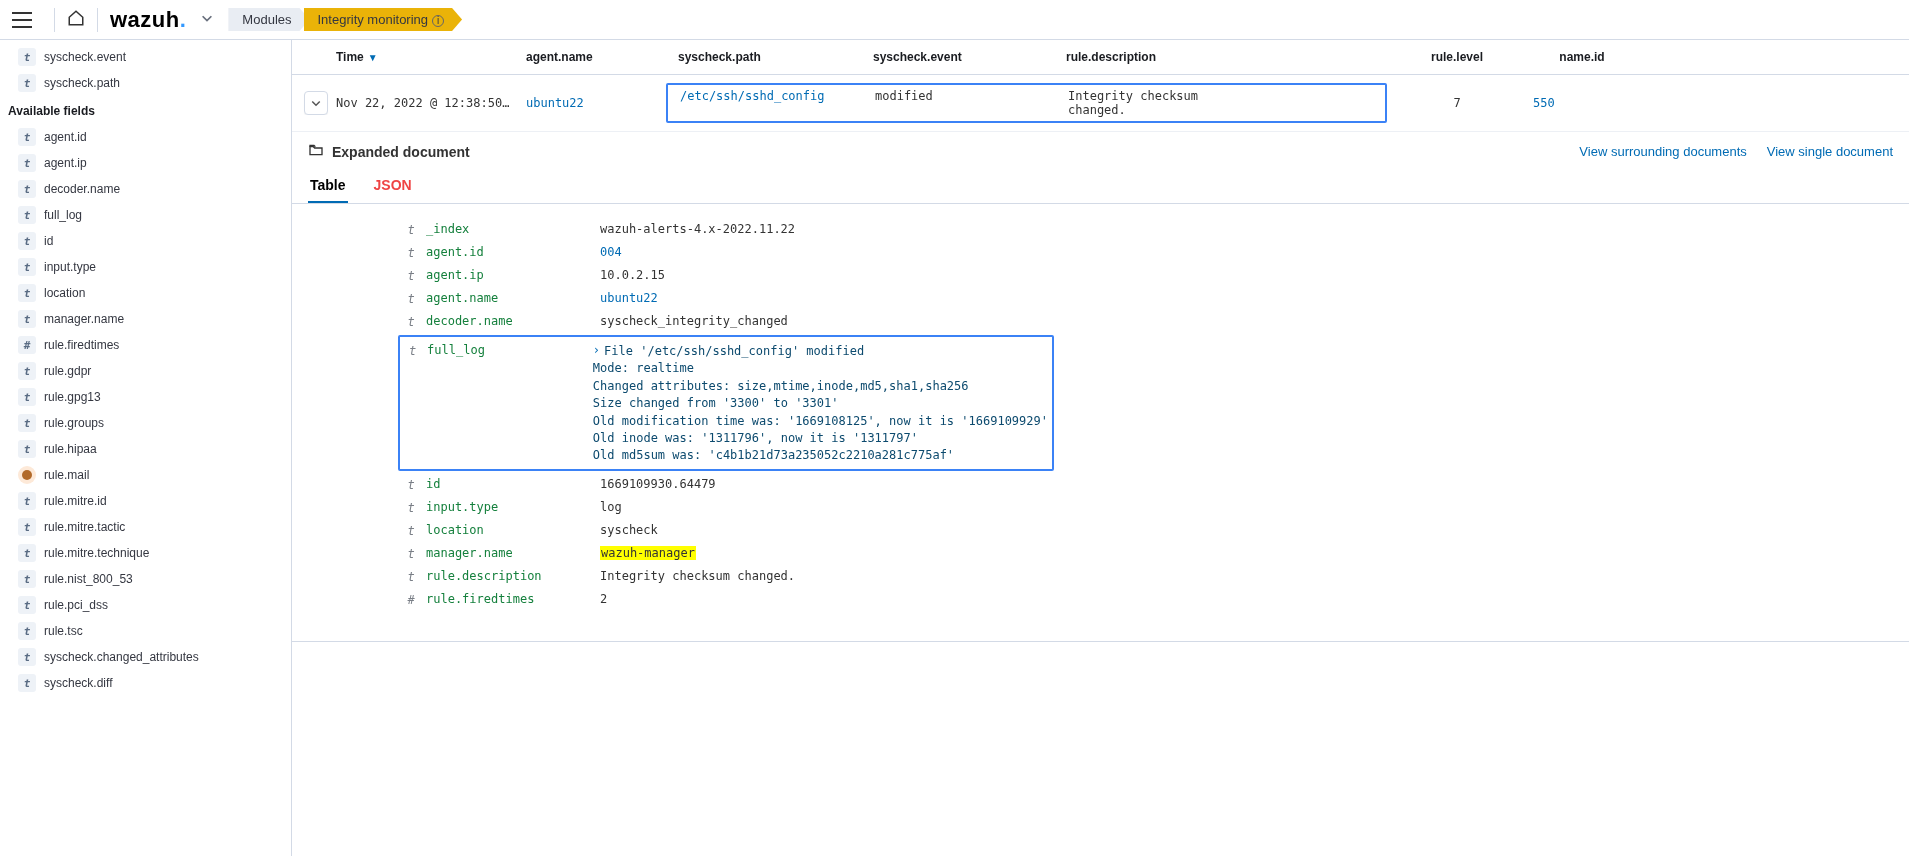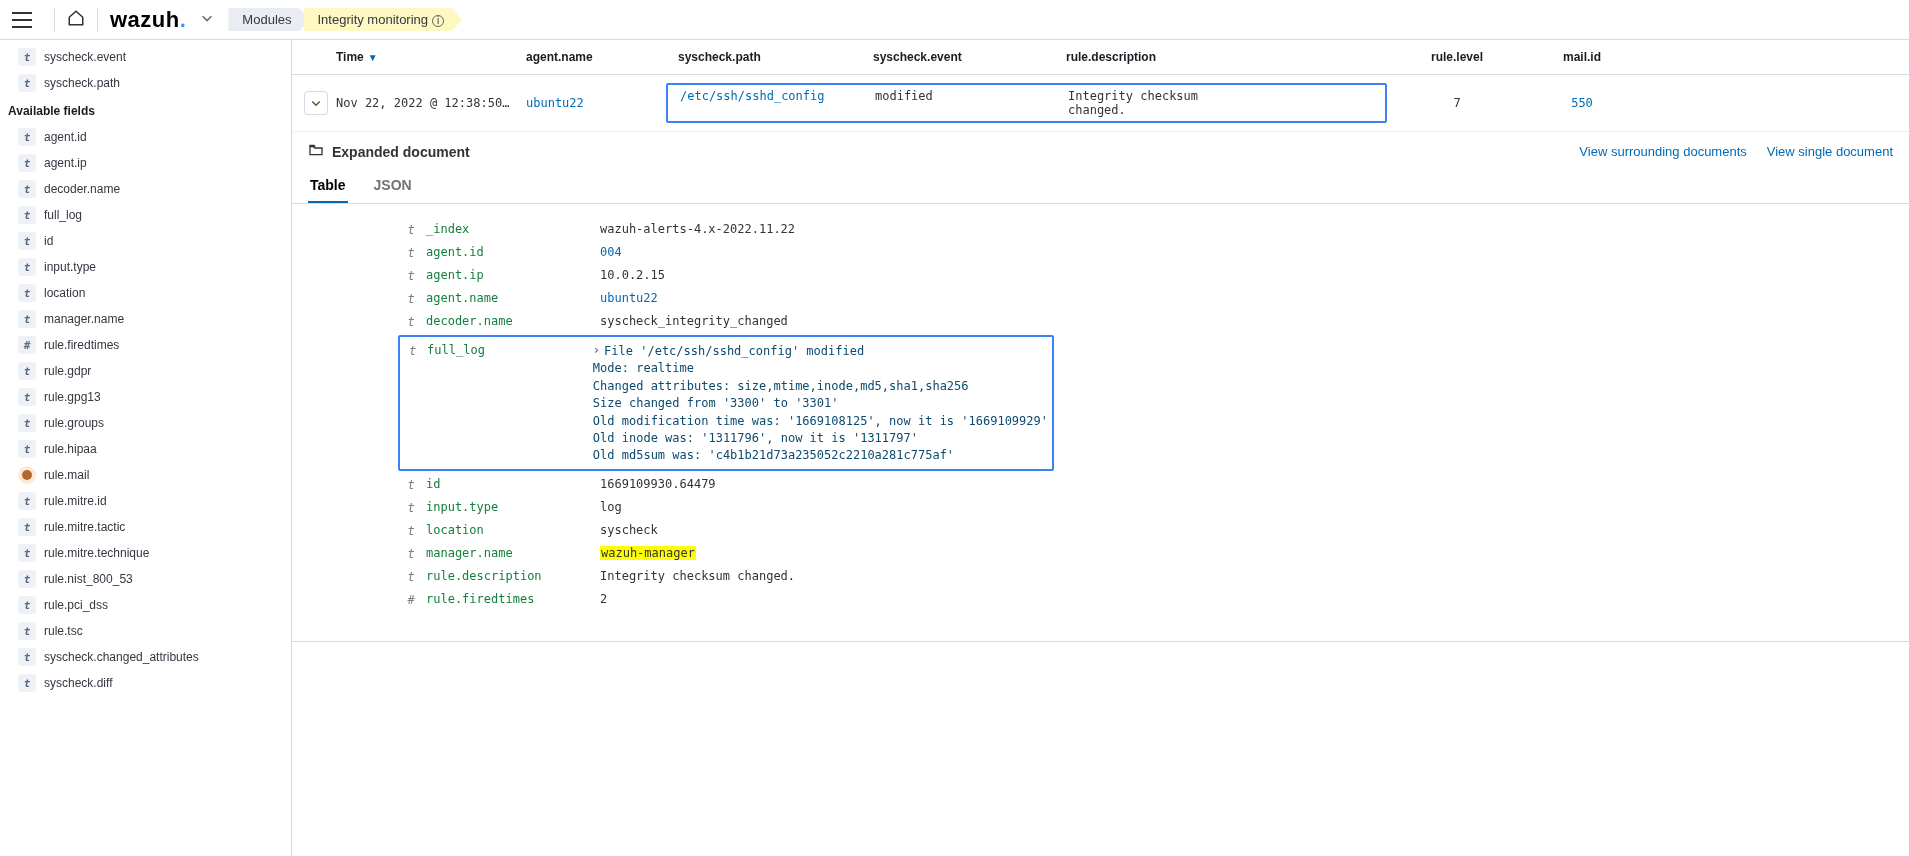--- a/index.html
+++ b/index.html
@@ -9,21 +9,21 @@
     .header { display: flex; align-items: center; height: 40px; border-bottom: 1px solid #d3dae6; padding: 0 12px; }
     .hamburger { width: 20px; height: 16px; cursor: pointer; display: flex; flex-direction: column; justify-content: space-between; margin-right: 10px; }
     .hamburger span { display: block; height: 2px; background: #333; }
     .divider-v { width: 1px; height: 24px; background: #d3dae6; margin: 0 12px; }
     .home-icon svg { width: 18px; height: 18px; }
     .logo { font-size: 22px; font-weight: 700; color: #000; letter-spacing: 0.5px; }
     .logo .dot { color: #3399ff; }
     .chev-down { margin-left: 14px; color: #69707d; }
     .crumb { margin-left: 14px; display: flex; }
     .crumb-item { position: relative; padding: 4px 18px 4px 14px; font-size: 13px; color: #343741; background: #e9edf3; clip-path: polygon(0 0, calc(100% - 10px) 0, 100% 50%, calc(100% - 10px) 100%, 0 100%); margin-right: -6px; }
-    .crumb-item.active { background: #fef9c3; }
+    .crumb-item.active { background: #eab308; }
     .crumb-item .info-icon { font-size: 10px; border: 1px solid #666; border-radius: 50%; width: 12px; height: 12px; display: inline-flex; align-items: center; justify-content: center; margin-left: 4px; }
 
     .main { display: flex; height: calc(100vh - 40px); }
 
     
     .sidebar { width: 292px; border-right: 1px solid #d3dae6; overflow-y: auto; padding: 4px 0 20px; }
     .field-item { display: flex; align-items: center; padding: 4px 8px 4px 18px; cursor: pointer; font-size: 12px; }
     .field-type { display: inline-flex; align-items: center; justify-content: center; width: 18px; height: 18px; border-radius: 3px; font-family: monospace; font-size: 11px; font-weight: 600; margin-right: 8px; }
     .ft-t { background: #eef2f7; color: #5a6c84; font-style: italic; }
     .ft-hash { background: #eef2f7; color: #5a6c84; }
@@ -46,21 +46,21 @@
     .row-hl { border: 2px solid #3b82f6; border-radius: 2px; padding: 4px 6px; display: grid; grid-template-columns: 195px 193px 180px; grid-column: 4 / span 3; margin-left: -6px; }
     .row-hl > div { padding: 0 6px; }
 
     .expanded-area { padding: 10px 0 0; border-bottom: 1px solid #d3dae6; }
     .exp-header { display: flex; align-items: center; justify-content: space-between; padding: 0 16px 8px; }
     .exp-left { display: flex; align-items: center; gap: 8px; font-size: 14px; font-weight: 600; }
     .exp-links { display: flex; gap: 20px; }
     .exp-links a { color: #006bb4; text-decoration: none; font-size: 13px; }
 
     .tabs { display: flex; gap: 24px; padding: 0 16px; border-bottom: 1px solid #d3dae6; }
-    .tab { padding: 8px 2px; font-size: 14px; font-weight: 600; color: #737373; cursor: pointer; border-bottom: 2px solid transparent; }
+    .tab { padding: 8px 2px; font-size: 14px; font-weight: 600; color: #ef4444; cursor: pointer; border-bottom: 2px solid transparent; }
     .tab.active { color: #000000; border-bottom-color: #006bb4; }
 
     .doc-table { padding: 14px 0 30px 110px; }
     .doc-row { display: flex; padding: 4px 0; font-family: Menlo, Consolas, monospace; font-size: 12px; align-items: flex-start; }
     .doc-type { width: 18px; color: #7a7f87; font-style: italic; text-align: center; padding-top: 1px; }
     .doc-key { width: 170px; color: #15803d; padding-left: 6px; }
     .doc-val { flex: 1; color: #333; padding-left: 10px; }
     .doc-val.link { color: #006bb4; }
     .mark-yellow { background: #ffff00; padding: 0 1px; }
 
@@ -215,40 +215,40 @@
       <div></div>
       <div class="th time">
           <span>Time</span>
           <span class="sort-arrow">▼</span>
         </div>
       <div class="th">agent.name</div>
       <div class="th">syscheck.path</div>
       <div class="th">syscheck.event</div>
       <div class="th">rule.description</div>
       <div class="th" style="text-align:center">rule.level</div>
-      <div class="th" style="text-align:center">mail.id</div>
+      <div class="th" style="text-align:center">name.id</div>
     </div>
 
     <div class="data-row">
       <div class="td">
         <div class="expand-btn">
           <svg viewBox="0 0 16 16" fill="none" stroke="#555" stroke-width="2">
               <path d="M3 6l5 5 5-5"></path>
             </svg>
         </div>
       </div>
       <div class="td">Nov 22, 2022 @ 12:38:50.022</div>
       <div class="td link">ubuntu22</div>
       <div class="row-hl">
         <div class="link">/etc/ssh/sshd_config</div>
         <div>modified</div>
         <div>Integrity checksum changed.</div>
       </div>
       <div class="td" style="text-align:center">7</div>
-      <div class="td link" style="text-align:center">550</div>
+      <div class="td link" style="text-align:left">550</div>
     </div>
 
     <div class="expanded-area">
       <div class="exp-header">
         <div class="exp-left">
           <span>
             <svg width="16" height="16" viewBox="0 0 24 24" fill="none" stroke="#333" stroke-width="2">
                 <path d="M3 7h5l2 2h11v10H3z"></path>
                 <path d="M3 7V5h6l2 2"></path>
               </svg>

